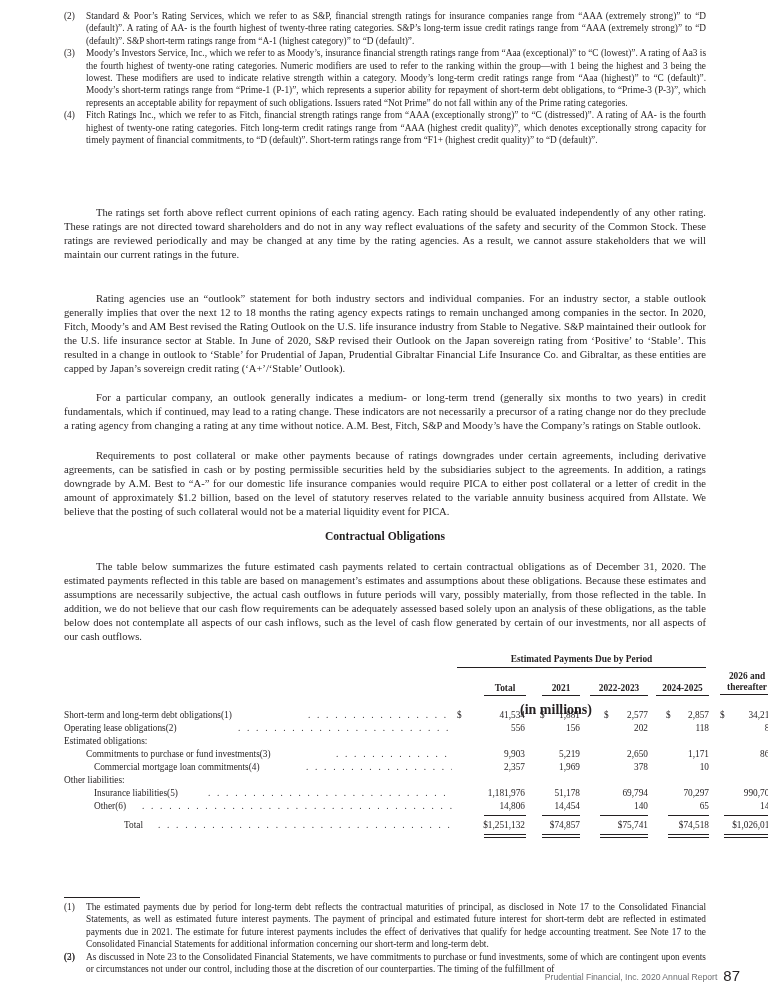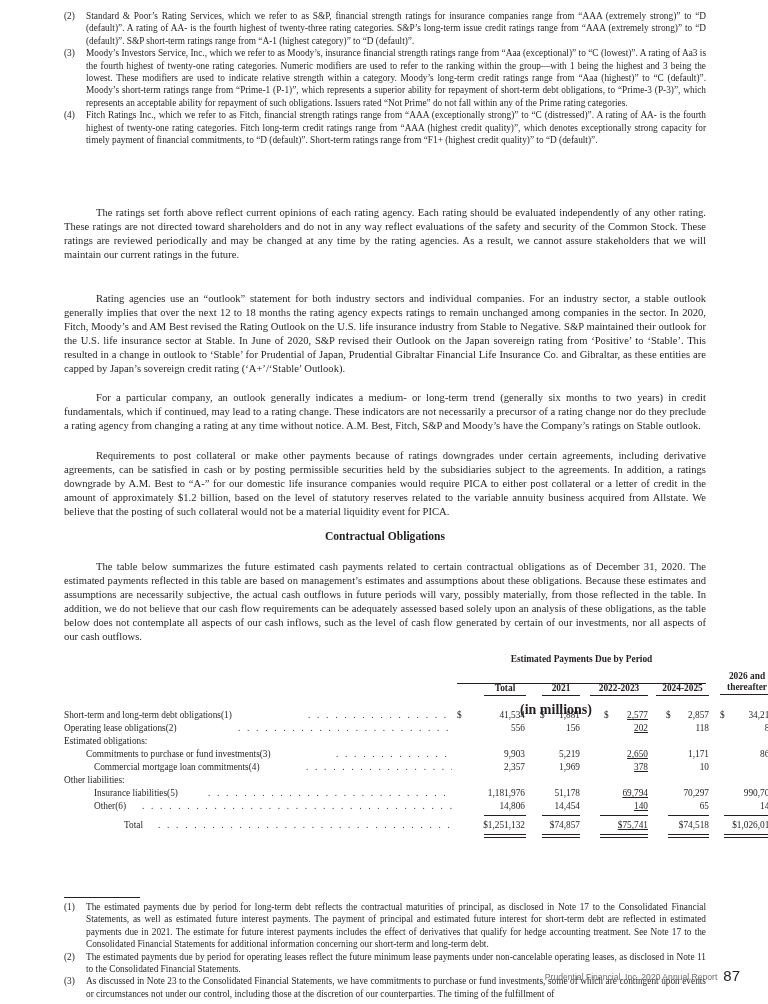--- a/index.html
+++ b/index.html
@@ -28,38 +28,38 @@
     position: absolute; top: 530px; left: 0; width: 642px; text-align: center;
     font-weight: bold; font-size: 11.6px;
   }
   #p5 { top: 560px; }
 
   
   #oblig-table { position: absolute; top: 654px; left: 0; width: 642px; font-size: 9.3px; }
   .colhead-span {
     position: absolute; left: 393px; width: 249px; top: 0;
     text-align: center; font-weight: bold; font-size: 9.4px;
-    border-bottom: 1.5px solid #231f20; padding-bottom: 19px;
+    border-bottom: 1.5px solid #231f20; padding-bottom: 3px;
   }
   .colhead {
     position: absolute; font-weight: bold; font-size: 9.4px; text-align: center;
     line-height: 11px; border-bottom: 1px solid #231f20; padding-bottom: 1px;
   }
   .units { position: absolute; top: 48px; left: 452px; width: 80px; text-align: center; font-weight: bold; font-size: 14px; }
   .row { position: absolute; left: 0; width: 642px; height: 13px; line-height: 13px; }
   .row .label { position: absolute; left: 0; white-space: nowrap; overflow: hidden; }
   .row .dots {
     position: absolute; top: 0; overflow: hidden; white-space: nowrap;
     letter-spacing: 2.2px; color: #231f20;
   }
   .cell { position: absolute; top: 0; text-align: right; white-space: nowrap; }
   .cur { position: absolute; top: 0; }
   .c-total { left: 394px; width: 67px; }
   .c-2021 { left: 470px; width: 46px; }
-  .c-2223 { left: 526px; width: 58px; text-decoration: underline; }
+  .c-2223 { left: 526px; width: 58px; }
   .c-2425 { left: 592px; width: 53px; }
   .c-2026 { left: 656px; width: 54px; }
   .sumline { position: absolute; height: 0; border-top: 1px solid #231f20; }
   .dblline { position: absolute; height: 2px; border-top: 1px solid #231f20; border-bottom: 1px solid #231f20; }
 
   #fn-rule { position: absolute; top: 897px; left: 0; width: 76px; border-top: 1px solid #231f20; }
   #bottom-notes { position: absolute; top: 901px; left: 0; width: 642px; }
 
   #footer {
     position: absolute; right: 28px; top: 967px;
@@ -197,21 +197,20 @@
   </div>
 
   <div id="fn-rule"></div>
   <div id="bottom-notes">
     <div class="fn">
       <span class="num">(1)</span>
       <span>The estimated payments due by period for long-term debt reflects the contractual maturities of principal, as disclosed in Note 17 to the Consolidated Financial Statements, as well as estimated future interest payments. The payment of principal and estimated future interest for short-term debt are reflected in estimated payments due in 2021. The estimate for future interest payments includes the effect of derivatives that qualify for hedge accounting treatment. See Note 17 to the Consolidated Financial Statements for additional information concerning our short-term and long-term debt.</span>
     </div>
     <div class="fn">
       <span class="num">(2)</span>
-      <span>The estimated payments due by period for operating leases reflect the future minimum lease payments under non-cancelable operating leases, as disclosed in Note 11 to the Consolidated Financial Statements.</span>
     </div>
     <div class="fn">
       <span class="num">(3)</span>
       <span>As discussed in Note 23 to the Consolidated Financial Statements, we have commitments to purchase or fund investments, some of which are contingent upon events or circumstances not under our control, including those at the discretion of our counterparties. The timing of the fulfillment of</span>
     </div>
   </div>
 </div>
 
 <div id="footer">
   <span>Prudential Financial, Inc. 2020 Annual Report</span><span class="pg">87</span>

